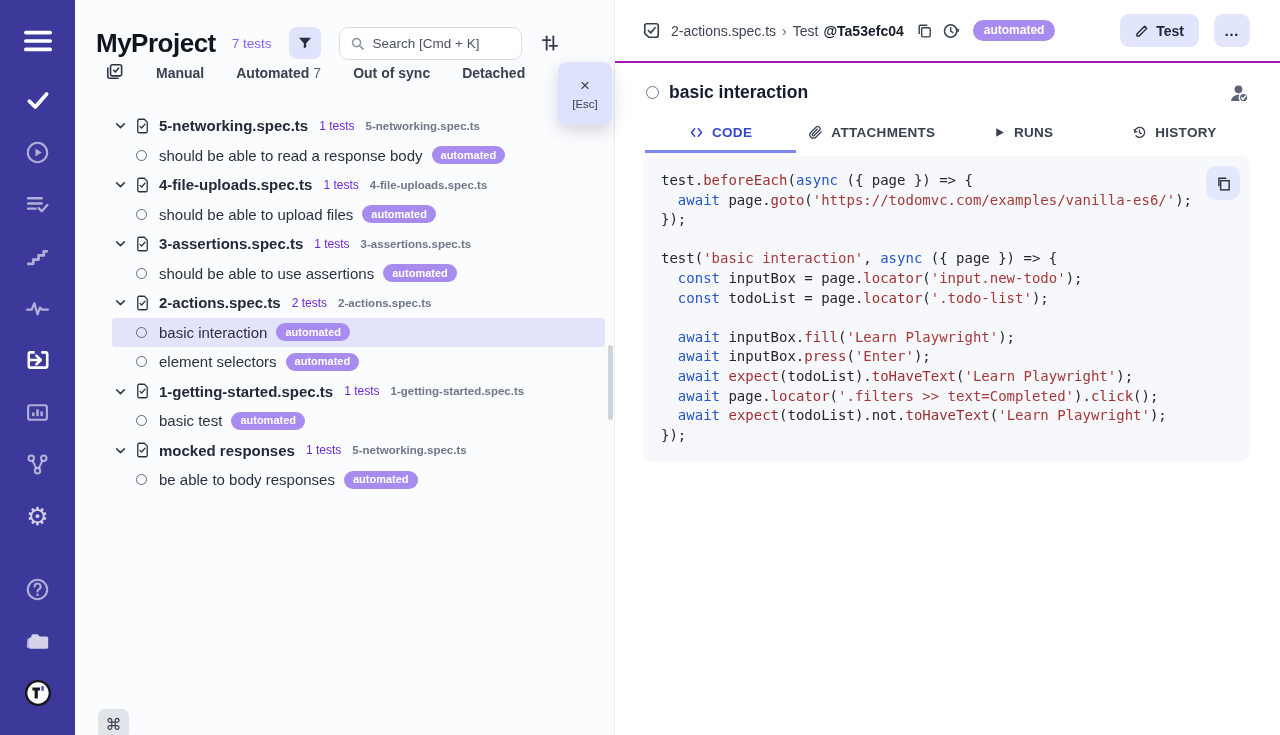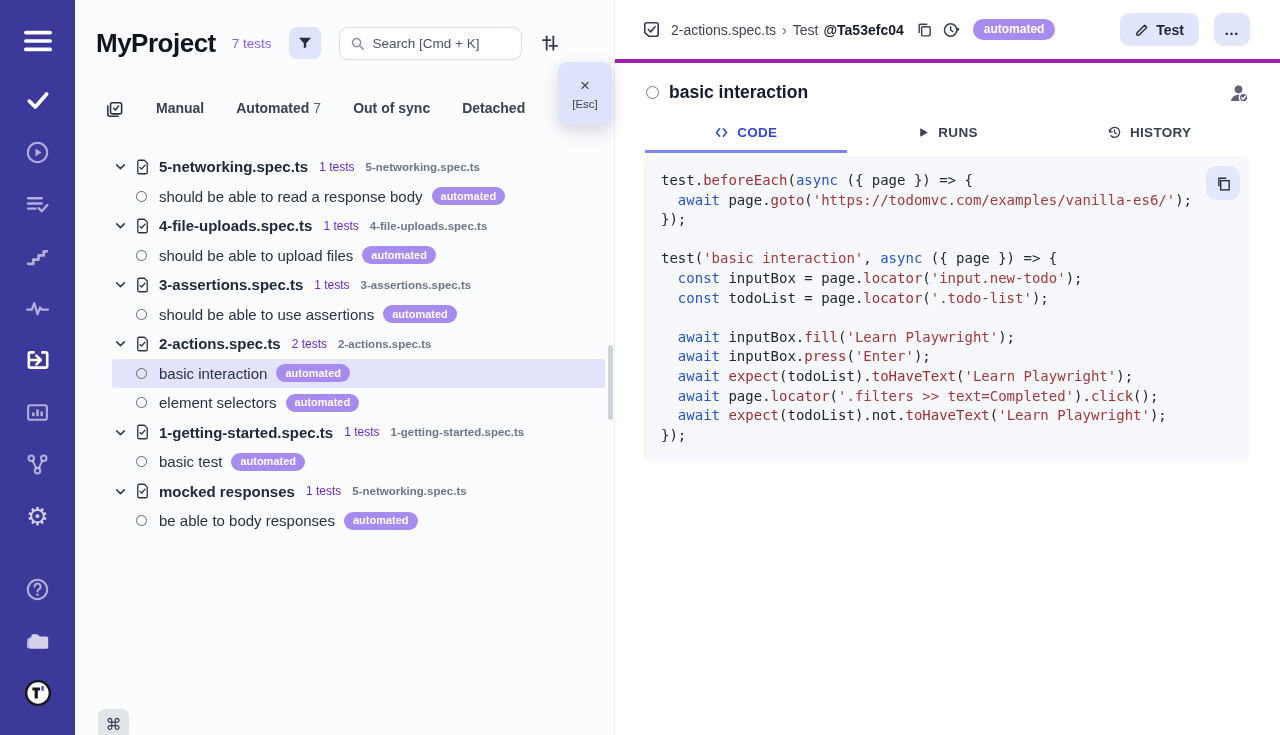--- a/index.html
+++ b/index.html
@@ -36,21 +36,21 @@
   .search-box input::placeholder { color:#4a5263; opacity:1; }
   .sliders { margin-left:18px; color:#333b4a; display:flex; cursor:pointer; }
 
   .esc-pop { position:absolute; left:483px; top:62px; width:54px; height:63px; background:#dfe2fb;
              border-radius:9px; box-shadow:0 6px 16px rgba(40,40,90,.18); display:flex;
              flex-direction:column; align-items:center; justify-content:center; gap:5px;
              cursor:pointer; z-index:5; }
   .esc-x { font-size:17px; line-height:15px; color:#3a4150; }
   .esc-lbl { font-size:11.5px; color:#3a4150; }
 
-  .lp-tabs { margin-top:41px; padding-left:30px; display:flex; align-items:flex-start; gap:32px; height:22px; }
+  .lp-tabs { padding-left:30px; display:flex; align-items:flex-end; gap:32px; height:22px; }
   .lp-tabs .ft-icon { color:#2b3342; display:flex; }
   .ftab { font-size:14px; font-weight:700; color:#3a4150; cursor:pointer; white-space:nowrap; }
   .ftab .cnt { font-weight:400; color:#5b6373; margin-left:4px; }
 
   .tree { margin-top:30px; }
   .trow { display:flex; align-items:center; height:29.5px; margin:0 9px 0 37px; border-radius:3px; }
   .trow.sel { background:#e3e4fb; }
   .chev { display:flex; color:#39414f; margin-left:2px; }
   .docic { display:flex; color:#2a3242; margin-left:8px; }
   .fname { margin-left:9px; font-size:15px; font-weight:700; color:#222a39; white-space:nowrap; }
@@ -63,21 +63,21 @@
            padding:2.5px 9px 3.5px; border-radius:10px; white-space:nowrap; }
 
   .scroll-thumb { position:absolute; right:1px; top:345px; width:5px; height:75px; background:#cfd3da;
                   border-radius:3px; cursor:pointer; }
   .cmd-badge { position:absolute; left:23px; top:709px; width:31px; height:30px; background:#e1e4e9;
                border-radius:7px; display:flex; align-items:center; justify-content:center;
                font-size:16px; color:#39414f; cursor:pointer; }
 
   
   .right-panel { flex:1; background:#fff; display:flex; flex-direction:column; min-width:0; }
-  .rp-header { height:63px; flex:0 0 63px; border-bottom:4px solid #a21caf; display:flex;
+  .rp-header { height:63px; flex:0 0 63px; border-bottom:2px solid #a21caf; display:flex;
                align-items:center; padding:0 30px 0 27px; }
   .bc-icon { display:flex; color:#39414f; }
   .bc-text { margin-left:10px; font-size:14px; color:#3d4452; white-space:nowrap; }
   .bc-sep { margin:0 6px; color:#5c6474; }
   .bc-id { font-weight:700; color:#141a28; margin-left:5px; }
   .bc-copy, .bc-clock { display:flex; color:#39414f; cursor:pointer; }
   .bc-copy { margin-left:12px; } .bc-clock { margin-left:9px; }
   .bc-badge { margin-left:13px; background:#a78bef; color:#fff; font-size:12px; font-weight:700;
               padding:3px 11px 4px; border-radius:11px; }
   .rp-actions { margin-left:auto; display:flex; gap:15px; }
@@ -455,20 +455,28 @@
           <span class="dicon">
             <svg width="15" height="15" viewBox="0 0 24 24" fill="none" stroke="currentColor" stroke-width="2.6" stroke-linecap="round" stroke-linejoin="round">
               <polyline points="9,6 4,12 9,18"></polyline>
               <polyline points="15,6 20,12 15,18"></polyline>
             </svg>
           </span>
           <span>CODE</span>
         </div>
         <div class="dtab">
           <span class="dicon">
+            <svg width="15" height="15" viewBox="0 0 24 24" fill="none" stroke="currentColor" stroke-width="2" stroke-linecap="round" stroke-linejoin="round">
+              <path d="M21 11l-8.5 8.5a5.5 5.5 0 0 1-7.8-7.8L13.2 3.2a3.7 3.7 0 0 1 5.2 5.2l-8.5 8.5a1.85 1.85 0 0 1-2.6-2.6L15 6.5"></path>
+            </svg>
+          </span>
+          <span>ATTACHMENTS</span>
+        </div>
+        <div class="dtab">
+          <span class="dicon">
             <svg width="13" height="13" viewBox="0 0 24 24" fill="currentColor">
               <path d="M6 4l14 8-14 8z"></path>
             </svg>
           </span>
           <span>RUNS</span>
         </div>
         <div class="dtab">
           <span class="dicon">
             <svg width="15" height="15" viewBox="0 0 24 24" fill="none" stroke="currentColor" stroke-width="2.1" stroke-linecap="round">
               <path d="M4.3 11a8 8 0 1 1 2 6.2"></path>

